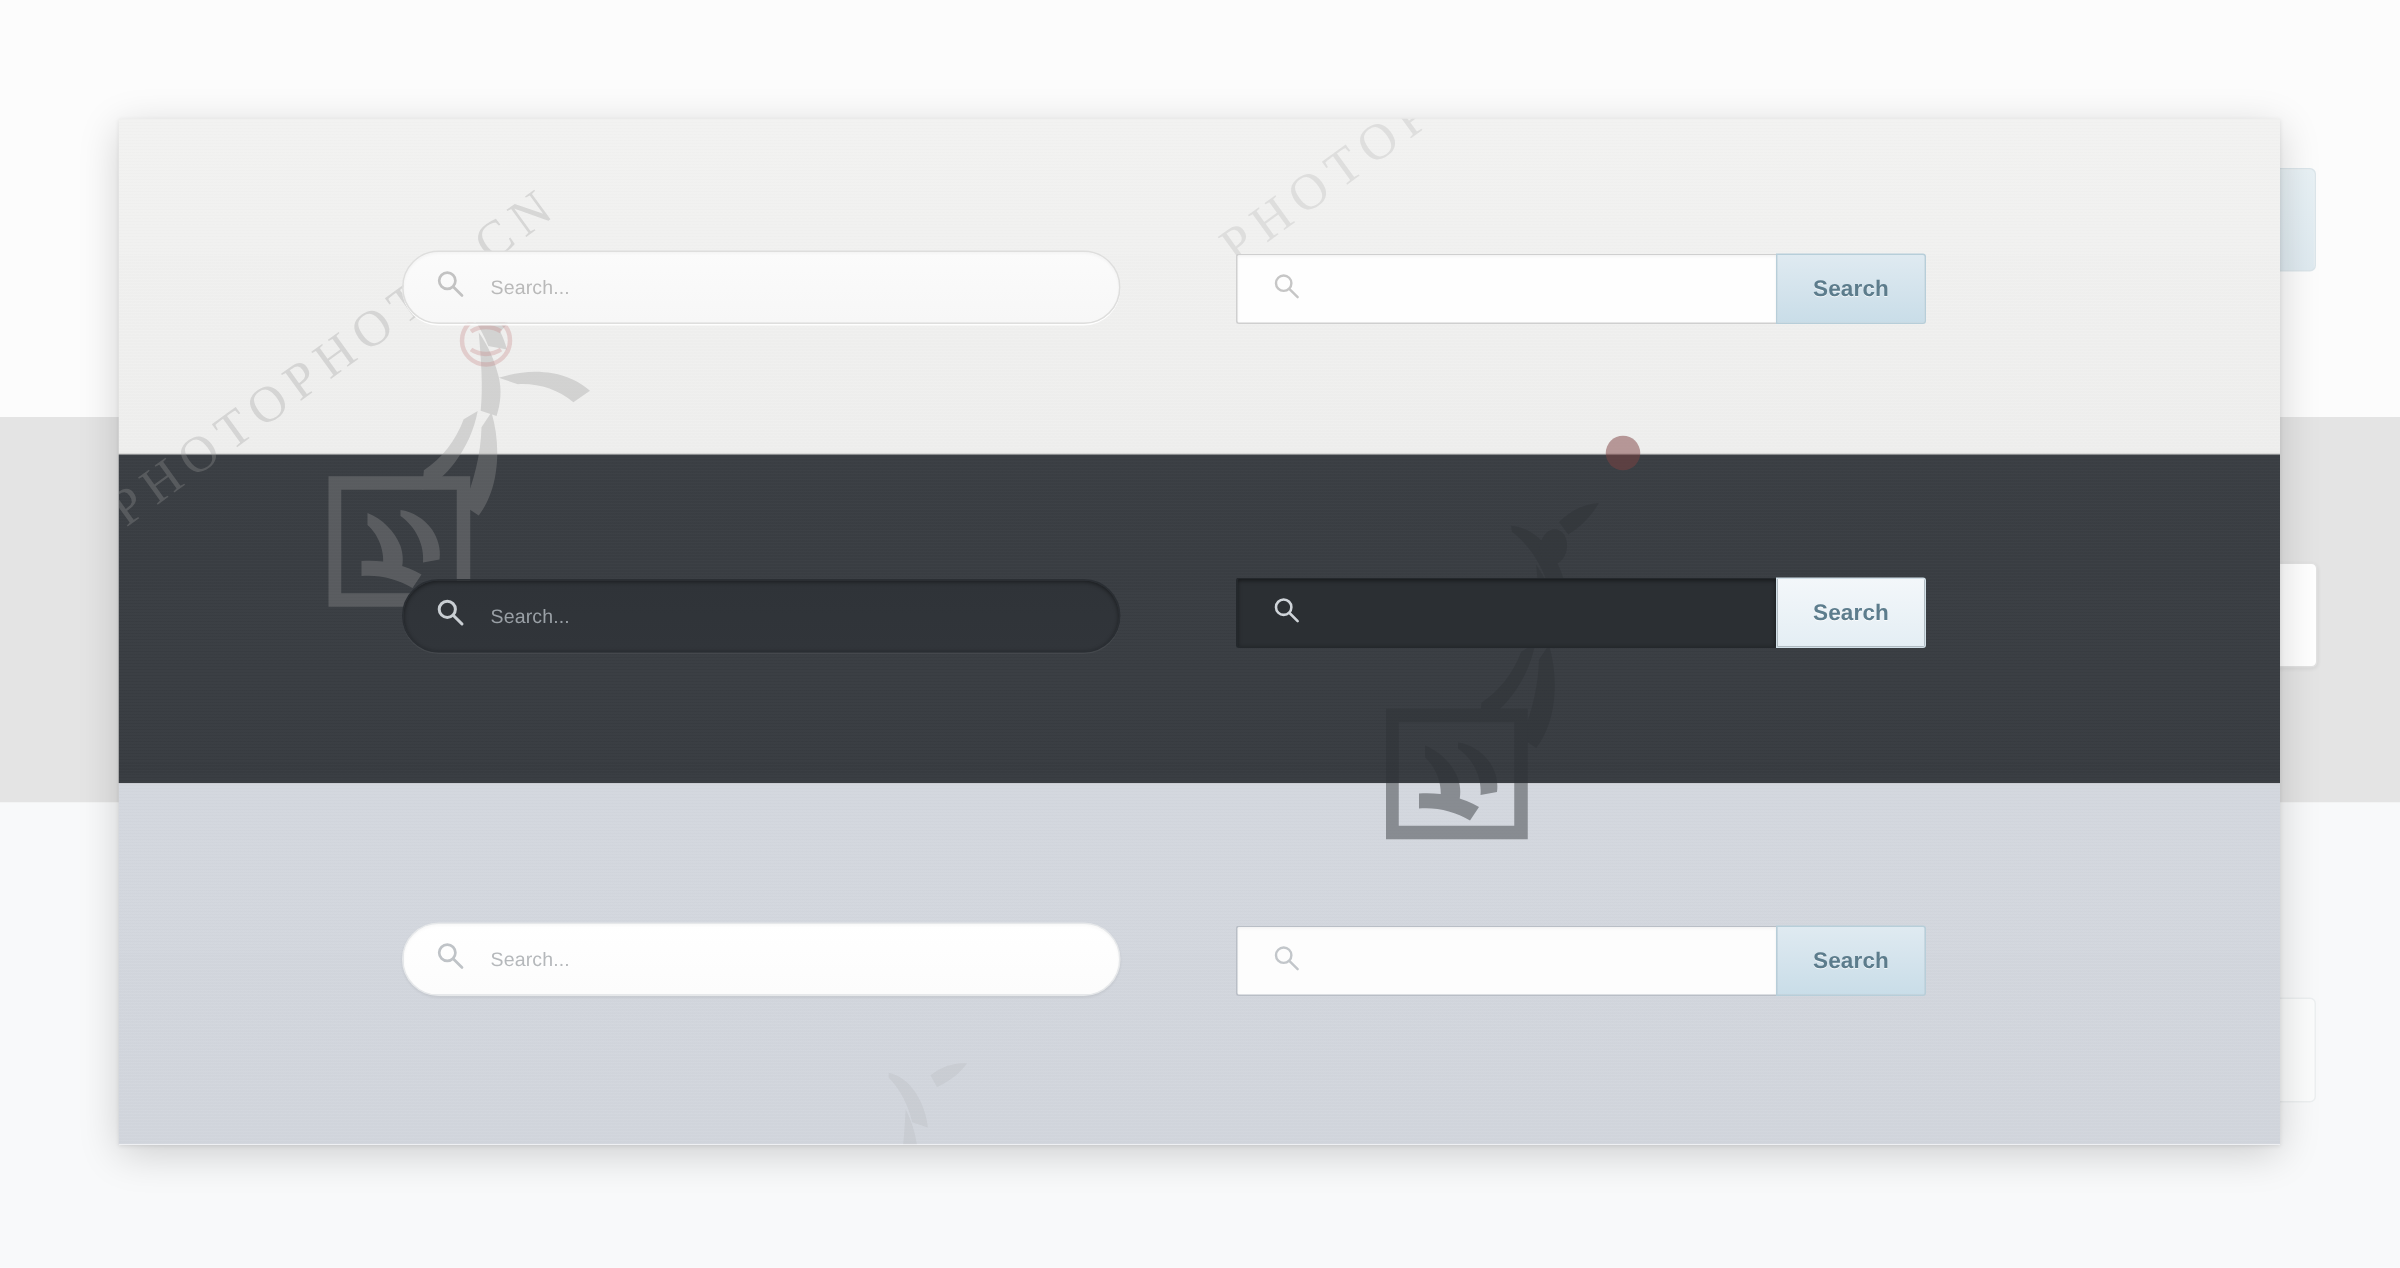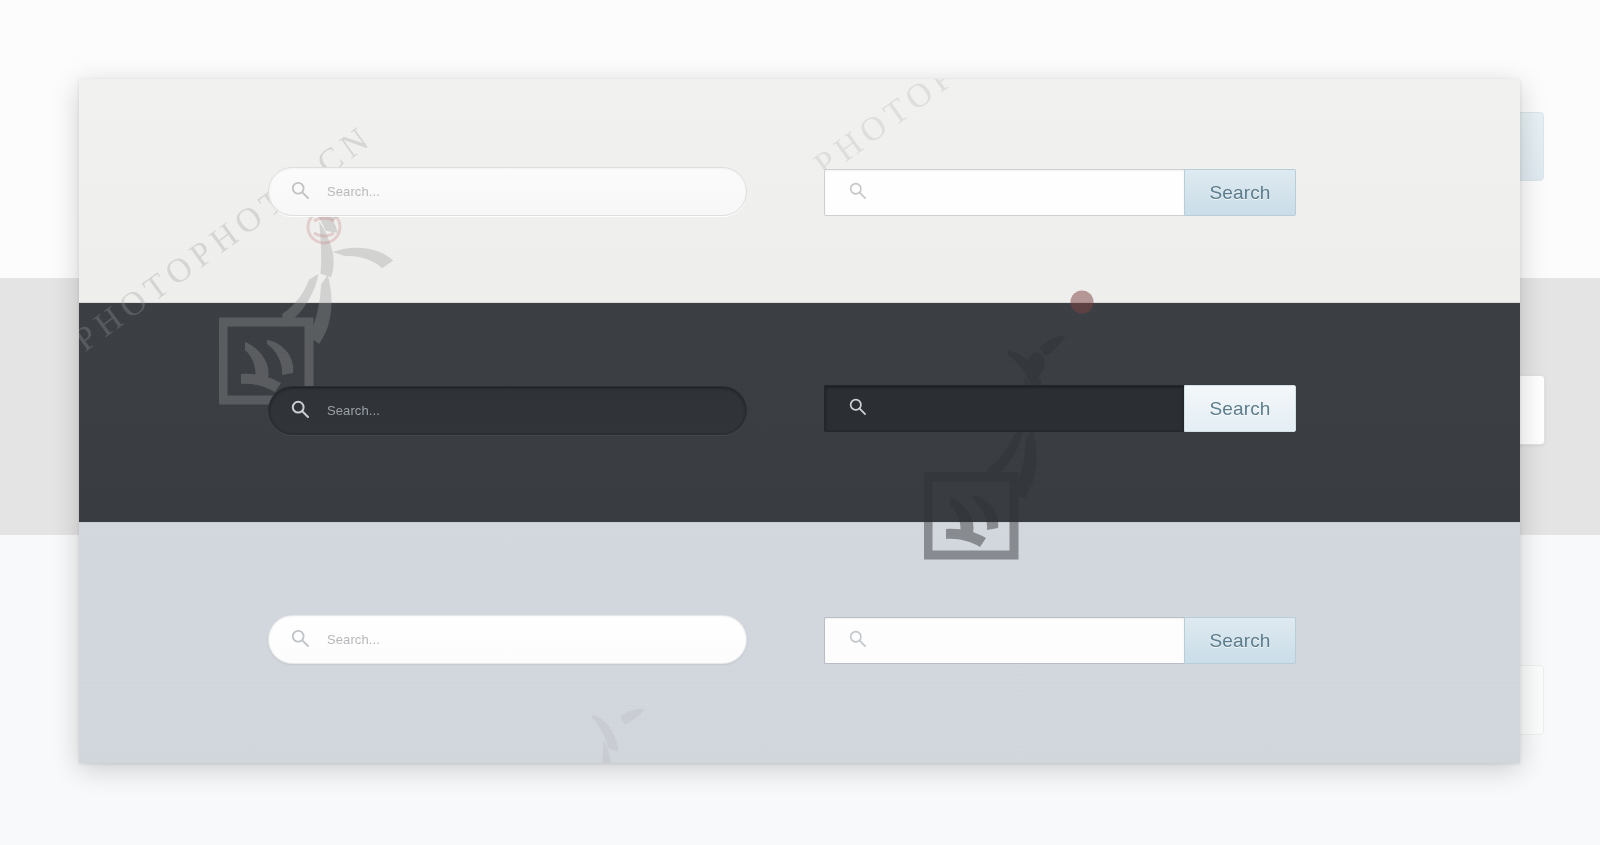--- a/index.html
+++ b/index.html
@@ -175,27 +175,27 @@
     box-shadow: inset 0 1px 3px rgba(0,0,0,.5);
   }
   .box-white {
     background: #fdfdfd;
     border: 1px solid #b9bec6;
     border-right: none;
     box-shadow: inset 0 1px 2px rgba(0,0,0,.05);
   }
 
   .box-btn {
-    width: 112px;
+    width: 100px;
     height: 47px;
     display: flex;
     align-items: center;
     justify-content: center;
-    font-size: 19px;
-    font-weight: normal;
+    font-size: 15px;
+    font-weight: bold;
     border-radius: 0 2px 2px 0;
     cursor: pointer;
     user-select: none;
     letter-spacing: .1px;
   }
   .btn-blue {
     background: linear-gradient(180deg,#dfeaf1 0%, #c9dde8 100%);
     border: 1px solid #b7ced9;
     color: #5c7c8c;
     text-shadow: 0 1px 0 rgba(255,255,255,.7);

